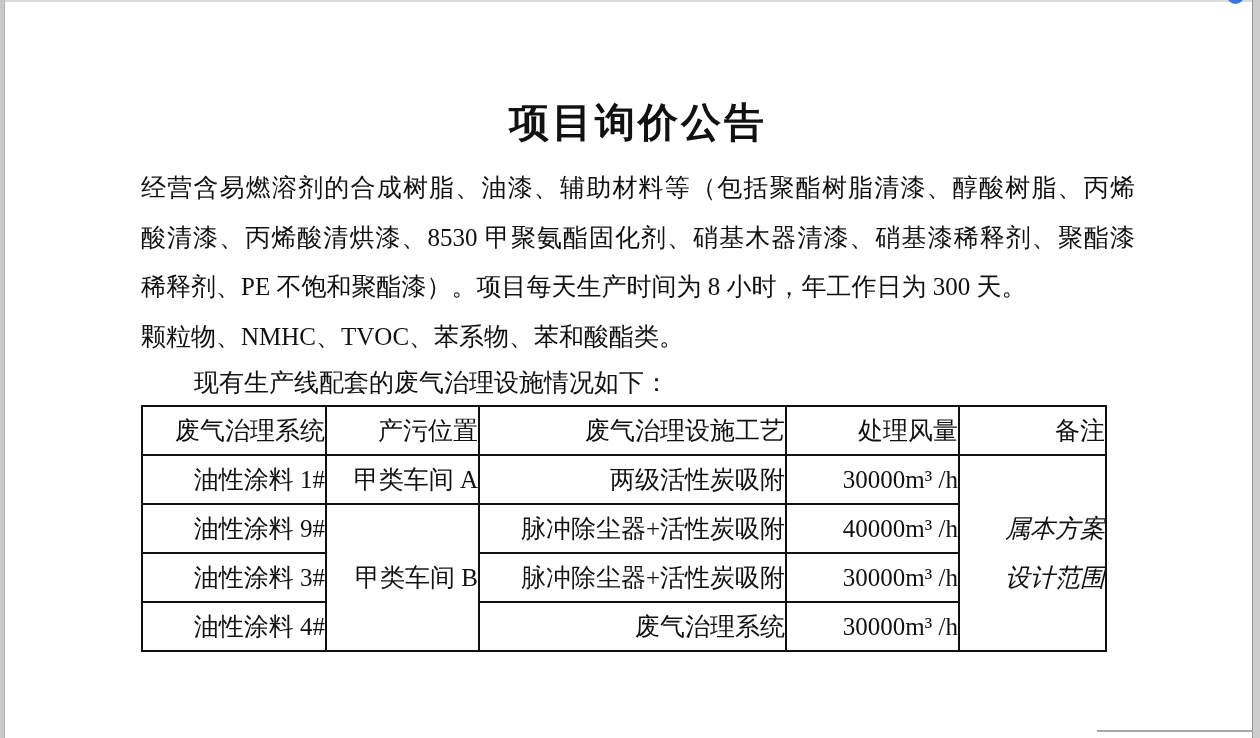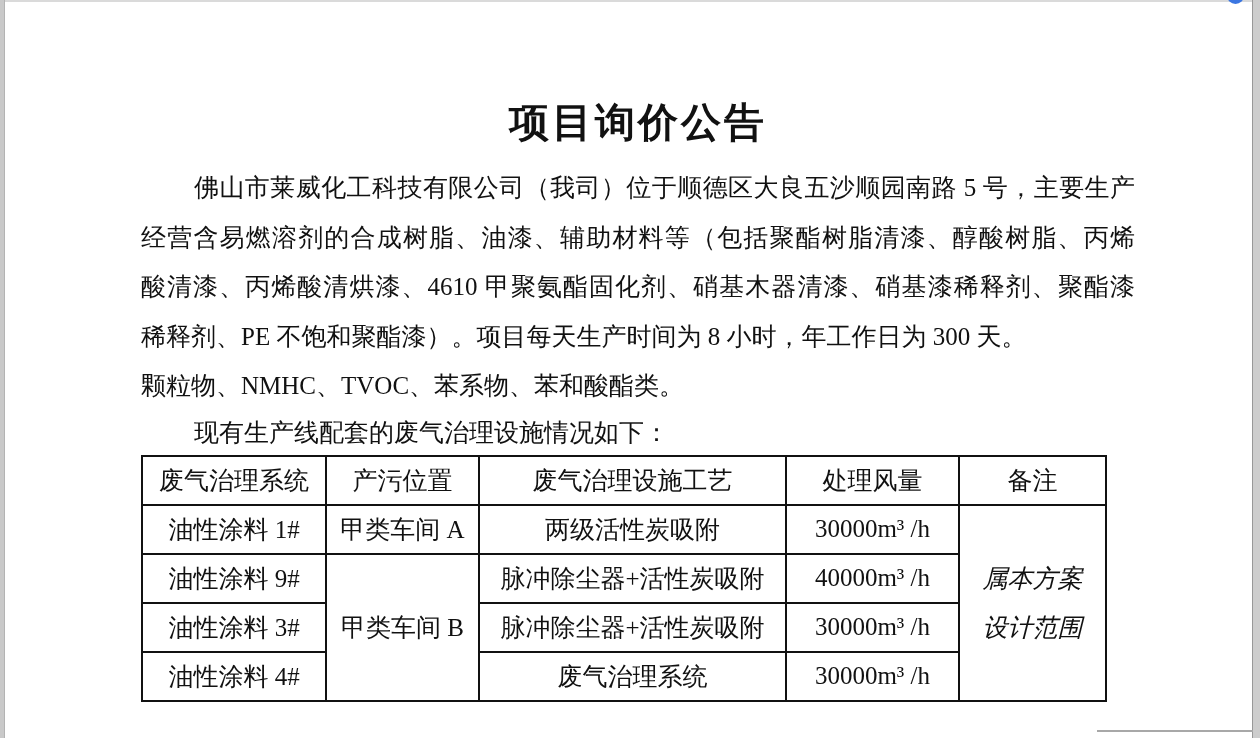--- a/index.html
+++ b/index.html
@@ -16,44 +16,43 @@
   .doc{position:absolute;left:8px;top:0;width:1260px;height:738px;box-sizing:border-box;padding:15px 133px;}
   h1.title{margin:84px 0 0 0;font-size:40px;line-height:48px;font-weight:700;text-align:center;letter-spacing:3px;}
   .para{font-size:25px;}
   .p1{margin-top:16px;}
   .line{line-height:49.5px;}
   .jl{text-align:justify;text-align-last:justify;}
   .ind{padding-left:53px;}
   .p3 .line{line-height:44px;}
   table.facilities{border-collapse:collapse;table-layout:fixed;width:964px;margin:0;}
   table.facilities th,table.facilities td{
-    border:2px solid #111111;text-align:center;vertical-align:middle;
+    border:2px solid #111111;text-align:right;vertical-align:middle;
     font-size:25px;font-weight:400;padding:0;height:47px;overflow:hidden;
   }
   td.remark div{line-height:49px;font-style:italic;}
 </style>
 </head>
 <body>
 
 <div class="stage">
 
   <div class="edge-top"></div>
   <div class="edge-left"></div>
   <div class="edge-right"></div>
   <div class="bottom-line"></div>
   <div class="blue-dot"></div>
 
   <div class="doc">
 
     <h1 class="title">项目询价公告</h1>
 
     <div class="para p1">
-      <div class="line jl ind">佛山市莱威化工科技有限公司（我司）位于顺德区大良五沙顺园南路 5 号，主要生产</div>
       <div class="line jl">经营含易燃溶剂的合成树脂、油漆、辅助材料等（包括聚酯树脂清漆、醇酸树脂、丙烯</div>
-      <div class="line jl">酸清漆、丙烯酸清烘漆、4610 甲聚氨酯固化剂、硝基木器清漆、硝基漆稀释剂、聚酯漆</div>
+      <div class="line jl">酸清漆、丙烯酸清烘漆、8530 甲聚氨酯固化剂、硝基木器清漆、硝基漆稀释剂、聚酯漆</div>
       <div class="line">稀释剂、PE 不饱和聚酯漆）。项目每天生产时间为 8 小时，年工作日为 300 天。</div>
     </div>
 
     <div class="para p2">
       <div class="line">颗粒物、NMHC、TVOC、苯系物、苯和酸酯类。</div>
     </div>
 
     <div class="para p3">
       <div class="line ind">现有生产线配套的废气治理设施情况如下：</div>
     </div>

